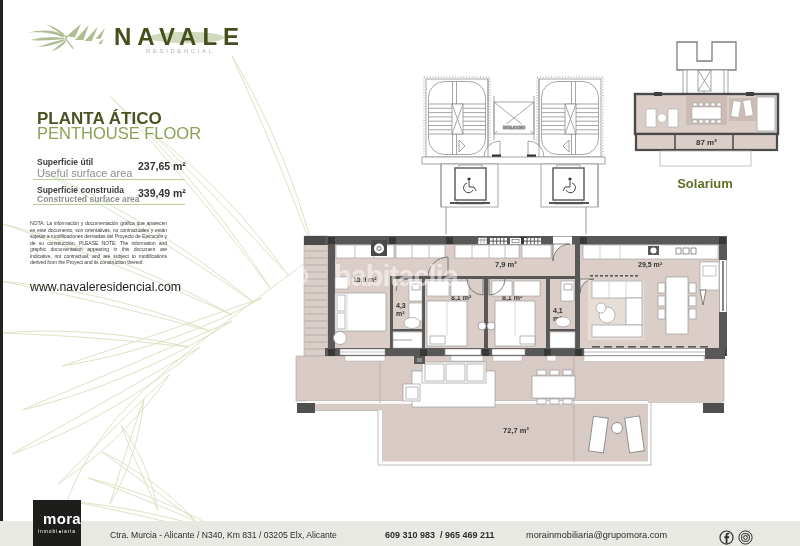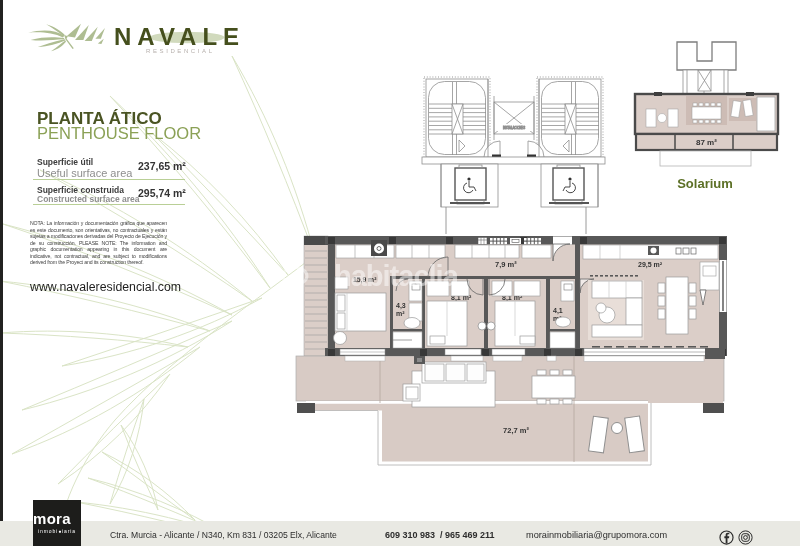--- a/index.html
+++ b/index.html
@@ -62,21 +62,21 @@
 <div class="abs" style="left:37px;top:124px;font-size:16.5px;letter-spacing:0px;color:#8ba156;text-align:right;">PENTHOUSE FLOOR</div>
 
 <div class="abs" style="left:37px;top:157px;font-size:8.5px;font-weight:bold;color:#3c3c3c;">Superficie útil</div>
 <div class="abs" style="left:37px;top:166.5px;font-size:11px;color:#8e8e8e;text-align:center;">Useful surface area</div>
 <div class="abs" style="left:138px;top:160px;font-size:10.5px;font-weight:bold;color:#333;">237,65 m²</div>
 
 <div class="abs" style="left:33px;top:179px;width:152px;height:1px;background:#b9cf96;"></div>
 
 <div class="abs" style="left:37px;top:185px;font-size:8.5px;font-weight:bold;color:#3c3c3c;">Superficie construida</div>
 <div class="abs" style="left:37px;top:194px;font-size:8.5px;color:#8e8e8e;font-weight:bold;">Constructed surface area</div>
-<div class="abs" style="left:138px;top:187px;font-size:10.5px;font-weight:bold;color:#333;">295,74 m²</div>
+<div class="abs" style="left:138px;top:187px;font-size:10.5px;font-weight:bold;color:#333;">339,49 m²</div>
 
 <div class="abs" style="left:33px;top:204px;width:152px;height:1px;background:#b9cf96;"></div>
 
 <div class="abs" style="left:30px;top:220px;width:137px;font-size:5.2px;line-height:6.55px;letter-spacing:-0.15px;color:#3f3f3f;text-align:justify;">NOTA: La información y documentación gráfica que aparecen es este documento, son orientativas, no contractuales y están sujetas a modificaciones derivadas del Proyecto de Ejecución y de su construcción. PLEASE NOTE: The information and graphic documentation appearing in this document are indicative, not contractual, and are subject to modifications derived from the Proyect and its construction thereof.</div>
 
 <div class="abs" style="left:30px;top:279.5px;font-size:12.3px;font-weight:normal;color:#1f1f1f;">www.navaleresidencial.com</div>
 
 <svg class="abs" style="left:0;top:0" width="800" height="546" viewBox="0 0 800 546">
 
 <g stroke="#8f8f8f" stroke-width="0.8" fill="none">
@@ -591,21 +591,21 @@
 </g>
 
 <ellipse cx="295" cy="276" rx="12" ry="8.5" fill="none" stroke="#ffffff" stroke-width="3" opacity="0.45"></ellipse>
 
 <text x="334" y="286" font-size="29" font-weight="bold" fill="#ffffff" opacity="0.5" font-family="Liberation Sans" letter-spacing="-1">habitaclia</text>
 </svg>
 
 <div class="abs" style="left:0;top:521px;width:800px;height:25px;background:#e9e9e3;"></div>
 
 <div class="abs" style="left:33px;top:500px;width:48px;height:46px;background:#1d1d1b;"></div>
-<div class="abs" style="left:33px;top:510px;width:48px;text-align:left;font-size:15px;font-weight:bold;color:#fff;letter-spacing:0.3px;">mora</div>
+<div class="abs" style="left:33px;top:510px;width:48px;text-align:right;font-size:15px;font-weight:bold;color:#fff;letter-spacing:0.3px;">mora</div>
 <div class="abs" style="left:33px;top:528px;width:48px;text-align:center;font-size:5px;color:#fff;letter-spacing:0.9px;">inmobi●iaria</div>
 
 <div class="abs" style="left:110px;top:530px;font-size:8.6px;color:#2d2d2d;">Ctra. Murcia - Alicante / N340, Km 831 / 03205 Elx, Alicante</div>
 
 <div class="abs" style="left:385px;top:530px;font-size:9px;font-weight:bold;color:#2d2d2d;">609 310 983&nbsp; / 965 469 211</div>
 
 <div class="abs" style="left:526px;top:530px;font-size:9.2px;color:#2d2d2d;">morainmobiliaria@grupomora.com</div>
 
 <svg class="abs" style="left:719px;top:529.5px" width="15" height="15" viewBox="0 0 14 14">
 <circle cx="7" cy="7" r="6.1" fill="none" stroke="#2d2d2d" stroke-width="1.1"></circle>

